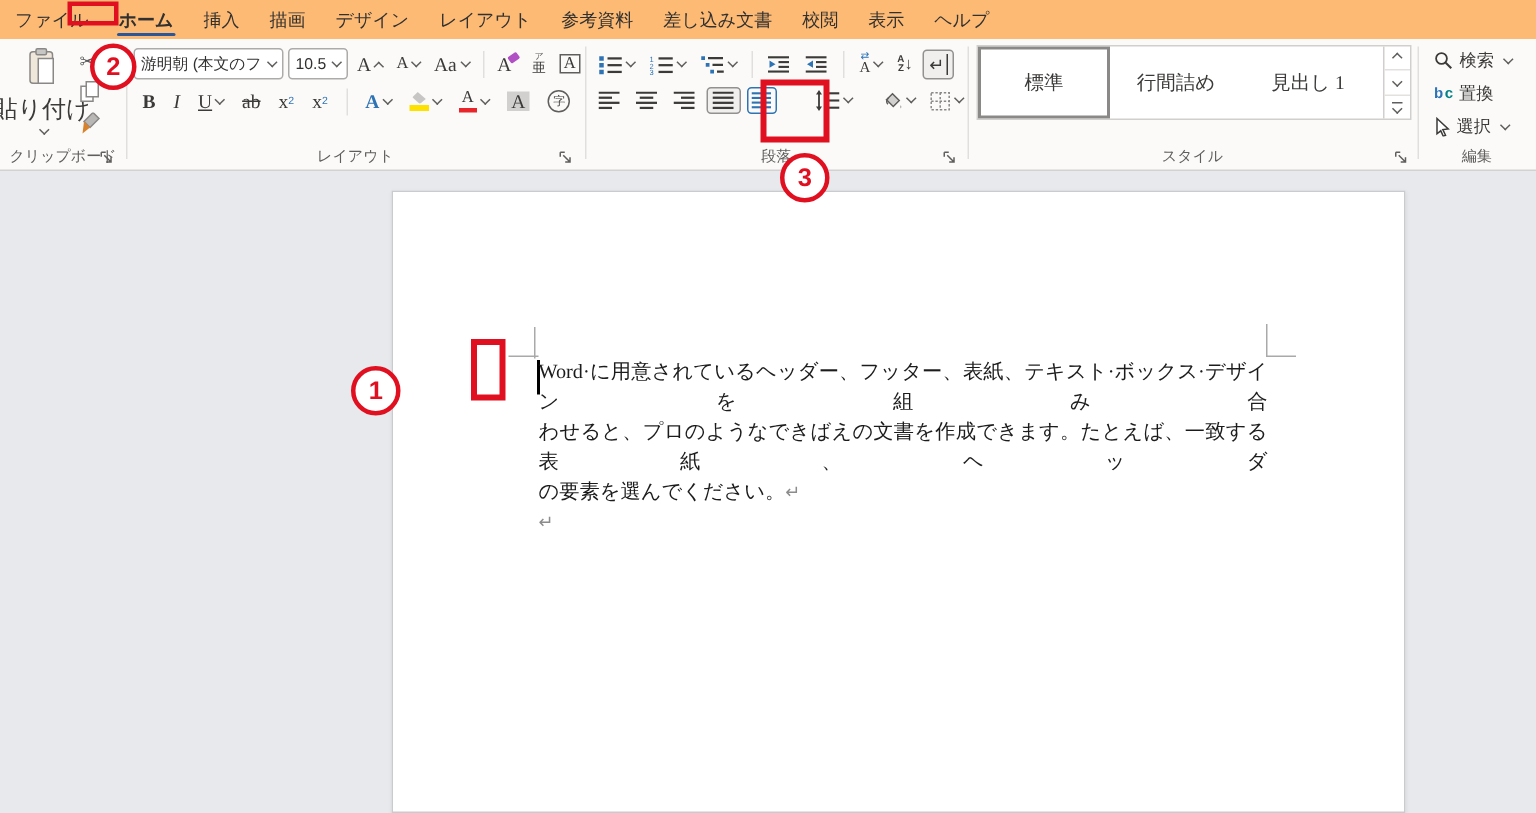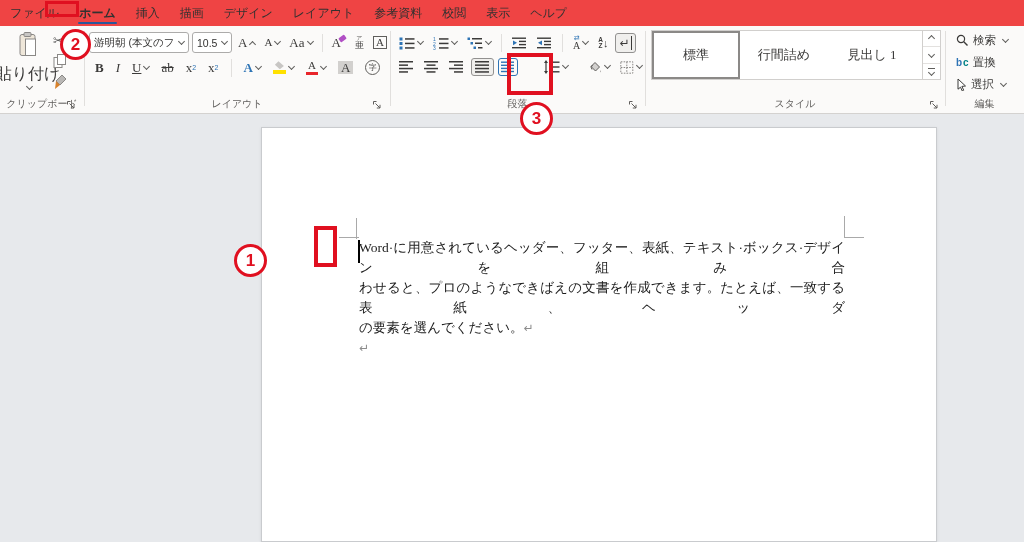--- a/index.html
+++ b/index.html
@@ -2,21 +2,21 @@
 <html><head>
 <meta charset="utf-8">
 <style>
   * { margin:0; padding:0; box-sizing:border-box; }
   html,body { width:1024px; height:542px; overflow:hidden; }
   body { font-family:"Liberation Sans","DejaVu Sans",sans-serif; }
   #app { position:relative; width:1024px; height:542px; background:#e7e9ec; }
 
   
   #tabbar { position:absolute; left:0; top:0; width:1024px; height:26px;
-            background:#ef4444; display:flex; align-items:center; }
+            background:#fdba74; display:flex; align-items:center; }
   .tab { position:relative; font-size:12px; color:#323130; padding:0 10px;
          height:26px; display:flex; align-items:center; white-space:nowrap; }
   .tab.active { font-weight:bold; }
   .tab.active::after { content:""; position:absolute; left:9px; right:9px; bottom:2px;
          height:2.5px; background:#2b579a; border-radius:2px; }
 
   
   #ribbon { position:absolute; left:0; top:26px; width:1024px; height:88px;
             background:#fbfaf9; border-bottom:1px solid #d4d2d0; }
   .vsep { position:absolute; top:5px; bottom:7px; width:1px; background:#e1dfdd; }
@@ -74,20 +74,21 @@
 <div id="app">
 
   <div id="tabbar">
     <div class="tab">ファイル</div>
     <div class="tab active">ホーム</div>
     <div class="tab">挿入</div>
     <div class="tab">描画</div>
     <div class="tab">デザイン</div>
     <div class="tab">レイアウト</div>
     <div class="tab">参考資料</div>
+    <div class="tab">差し込み文書</div>
     <div class="tab">校閲</div>
     <div class="tab">表示</div>
     <div class="tab">ヘルプ</div>
   </div>
 
   <div id="ribbon">
     <div class="vsep" style="left:84px"></div>
     <div class="vsep" style="left:390px"></div>
     <div class="vsep" style="left:645px"></div>
     <div class="vsep" style="left:945px"></div>

